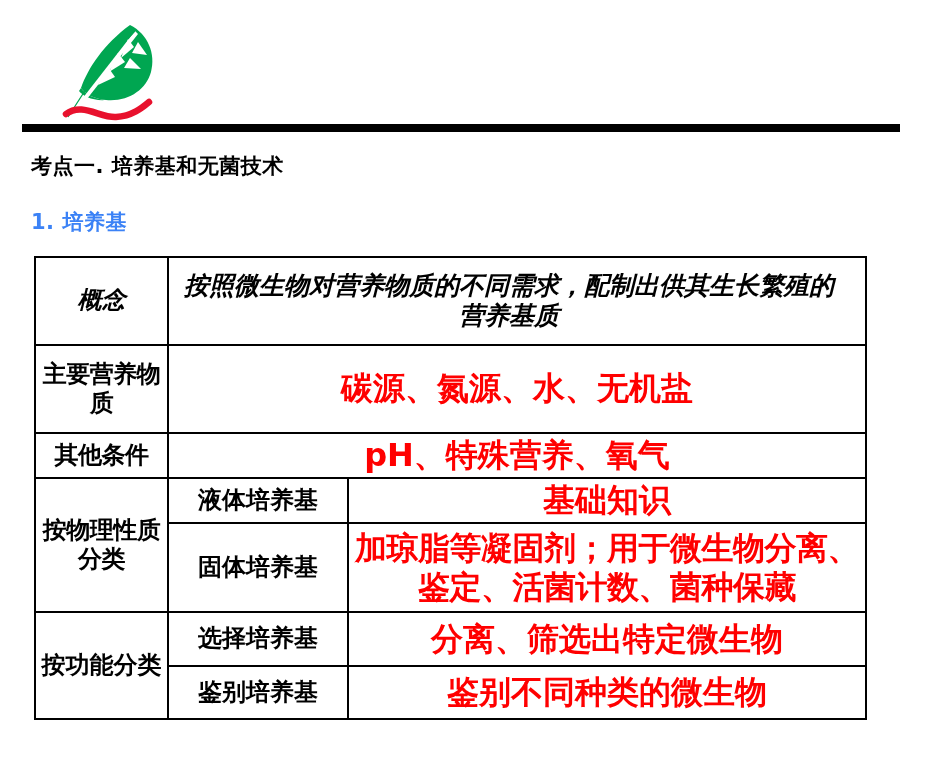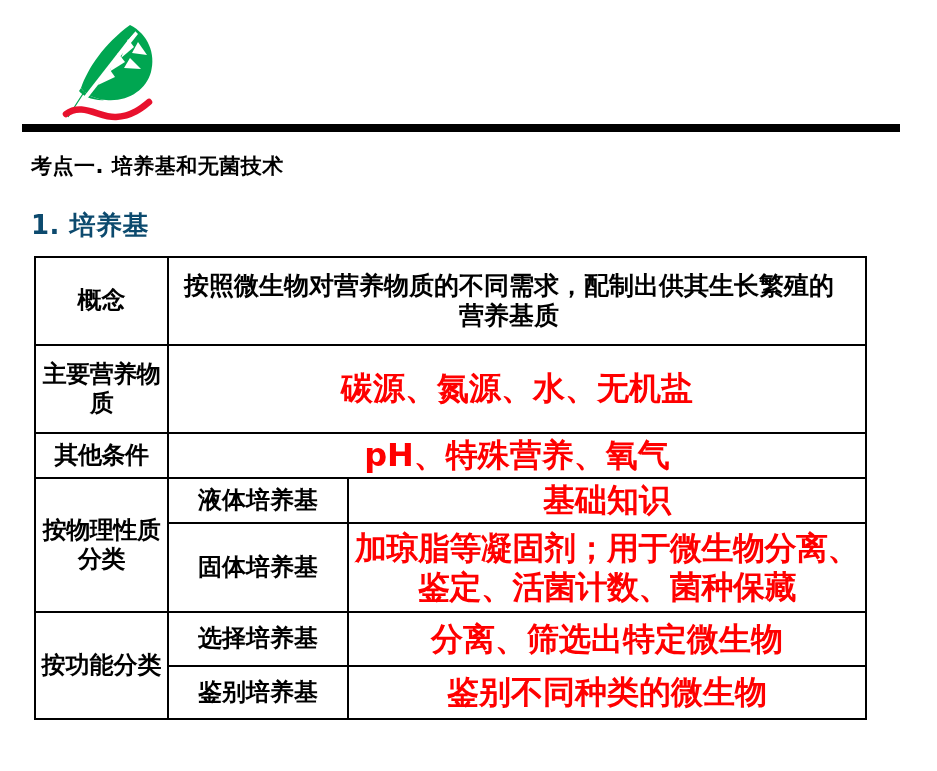--- a/index.html
+++ b/index.html
@@ -66,23 +66,23 @@
     font-size: 21px;
     font-weight: bold;
     color: #000000;
     white-space: nowrap;
     letter-spacing: 0.5px;
   }
   .heading-2 {
     position: absolute;
     left: 31px;
     top: 208px;
-    font-size: 26px;
-    font-weight: bold;
-    color: #0c4a6e;
+    font-size: 21px;
+    font-weight: bold;
+    color: #3b82f6;
     white-space: nowrap;
     letter-spacing: 0.5px;
   }
 
   
   .medium-table {
     position: absolute;
     left: 34px;
     top: 256px;
     width: 833px;
@@ -112,21 +112,21 @@
   }
   .cell-value.red {
     color: #ff0000;
   }
   .cell-value.concept {
     color: #000000;
     font-size: 25px;
     padding-left: 8px;
     padding-right: 24px;
   }
-  .r-concept   { height: 88px; }
+  .r-concept   { height: 88px; font-style: italic; }
   .r-nutrient  { height: 88px; }
   .r-other     { height: 32px; }
   .r-liquid    { height: 44px; }
   .r-solid     { height: 89px; }
   .r-select    { height: 54px; }
   .r-identify  { height: 53px; }
 
   .tight { letter-spacing: -0.5px; }
 </style>
 </head>

